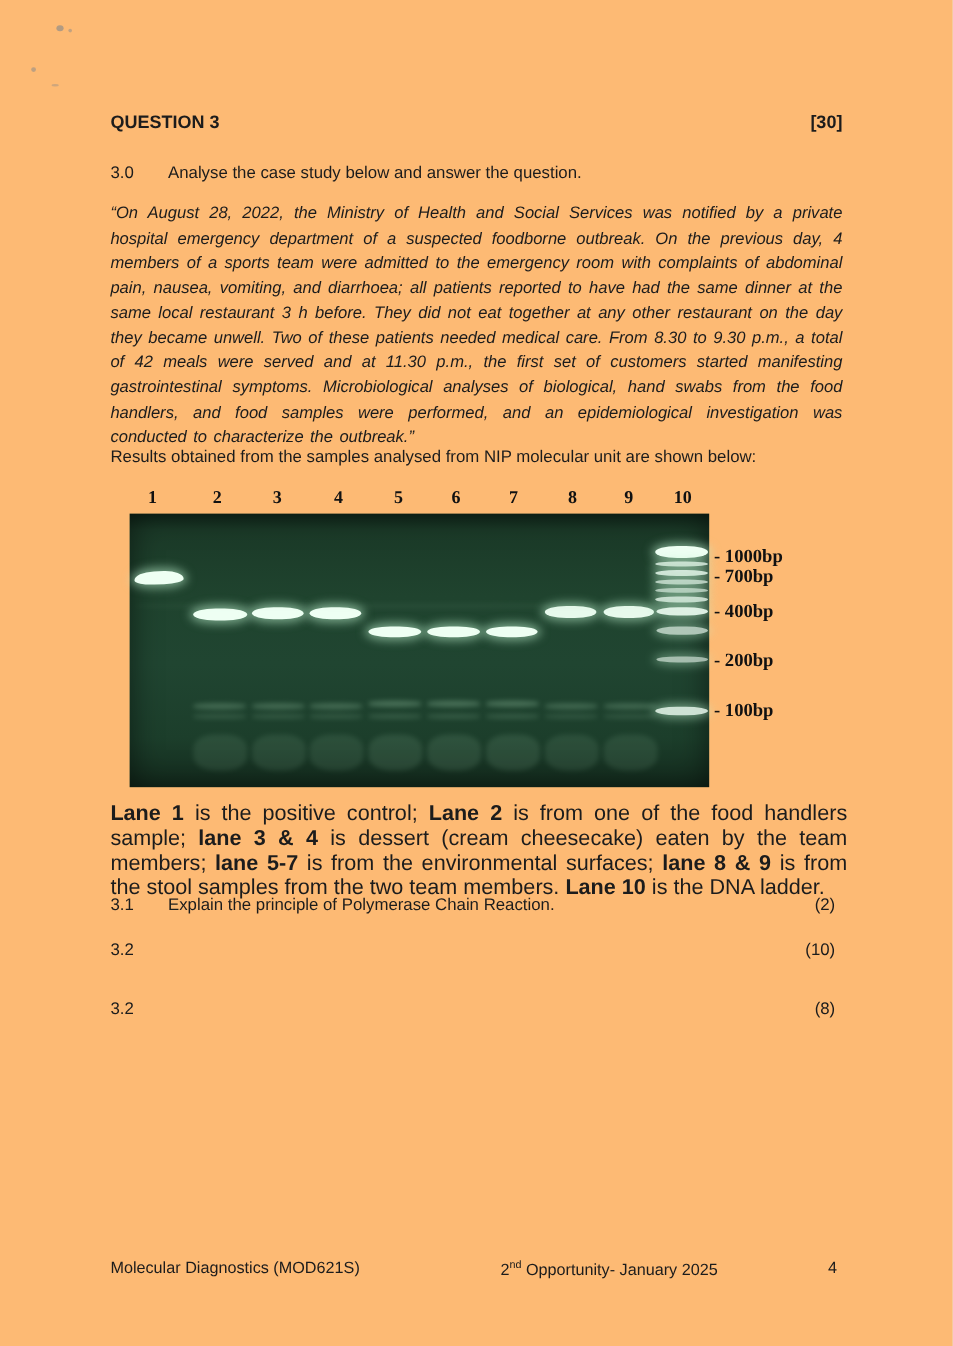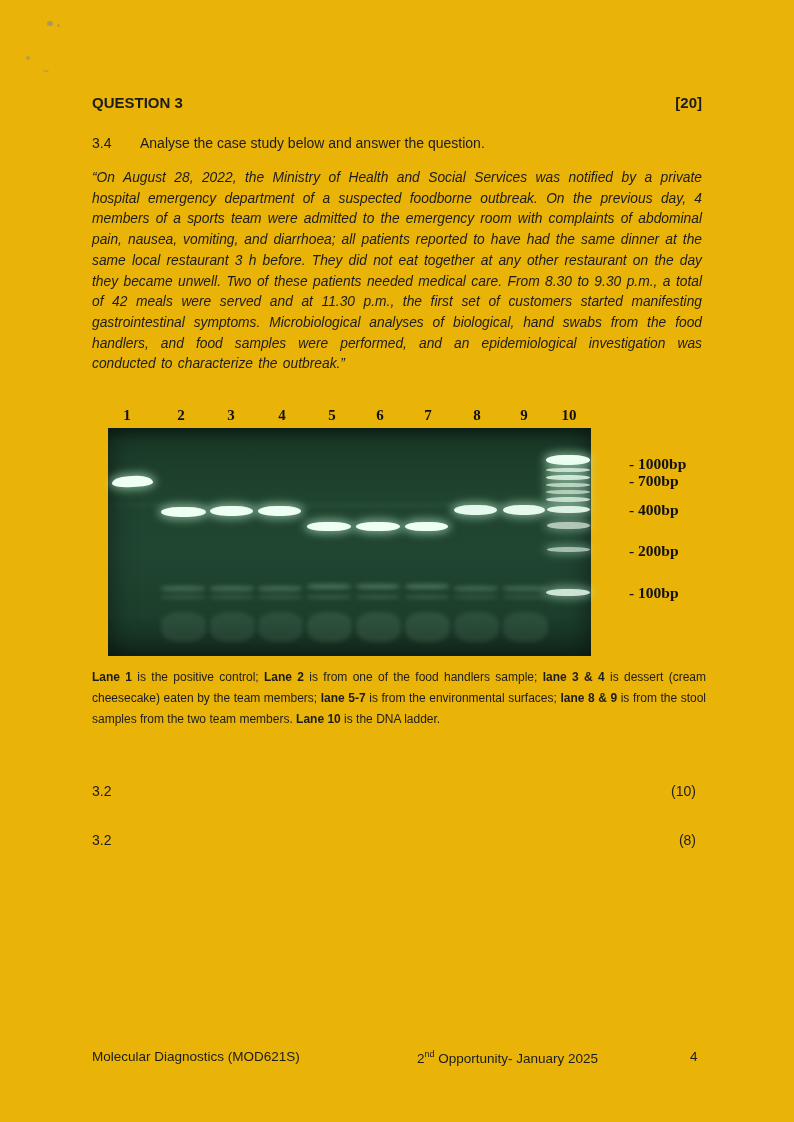--- a/index.html
+++ b/index.html
@@ -1,17 +1,17 @@
 <!DOCTYPE html>
 <html><head>
 <meta charset="utf-8">
 <style>
   html,body{margin:0;padding:0;background:#e8e8e8;}
   .page{
-    position:relative;width:794px;height:1122px;background:#eab308;
+    position:relative;width:794px;height:1122px;background:#fdba74;
     font-family:"Liberation Sans",sans-serif;color:#1c1c1c;overflow:hidden;
     margin:0 auto;
   }
   .header-row{
     position:absolute;left:92px;top:94px;width:610px;
     display:flex;justify-content:space-between;
     font-size:15px;font-weight:bold;
   }
   .intro-row{position:absolute;left:92px;top:135px;width:610px;font-size:14px;}
   .num-col{display:inline-block;width:48px;}
@@ -38,25 +38,25 @@
     position:absolute;background:#9ccaa8;border-radius:40%;
     filter:blur(2px);
   }
   .lane-label{
     position:absolute;top:407px;transform:translateX(-50%);
     font-family:"Liberation Serif",serif;font-weight:bold;font-size:15px;color:#111;
   }
   .bp-label{
     position:absolute;left:595px;
     font-family:"Liberation Serif",serif;font-weight:bold;font-size:15.5px;
-    color:#111;line-height:17px;white-space:nowrap;margin-left:34px;
+    color:#111;line-height:17px;white-space:nowrap;
   }
   .caption{
     position:absolute;left:92px;top:667px;width:614px;margin:0;
-    font-size:12px;line-height:20.8px;text-align:justify;
+    font-size:18px;line-height:20.8px;text-align:justify;
   }
   .question-row{
     position:absolute;left:92px;width:604px;display:flex;font-size:14px;line-height:20.5px;
   }
   .q-number{width:48px;flex:none;}
   .q-text{width:506px;flex:none;}
   .q-marks{flex:1;text-align:right;align-self:flex-end;}
   .footer{position:absolute;top:1049px;left:0;width:794px;font-size:13.5px;}
   .footer-left{position:absolute;left:92px;top:0;}
   .footer-center{position:absolute;left:417px;top:0;}
@@ -73,29 +73,30 @@
 
 <div class="page">
 
   <div class="speck s1"></div>
   <div class="speck s2"></div>
   <div class="speck s3"></div>
   <div class="speck s4"></div>
 
   <div class="header-row">
     <span>QUESTION 3</span>
-    <span>[20]</span>
+    <span>[30]</span>
   </div>
 
   <div class="intro-row">
-    <span class="num-col">3.4</span><span>Analyse the case study below and answer the question.</span>
+    <span class="num-col">3.0</span><span>Analyse the case study below and answer the question.</span>
   </div>
 
   <p class="case-paragraph">“On August 28, 2022, the Ministry of Health and Social Services was notified by a private hospital emergency department of a suspected foodborne outbreak. On the previous day, 4 members of a sports team were admitted to the emergency room with complaints of abdominal pain, nausea, vomiting, and diarrhoea; all patients reported to have had the same dinner at the same local restaurant 3 h before. They did not eat together at any other restaurant on the day they became unwell. Two of these patients needed medical care. From 8.30 to 9.30 p.m., a total of 42 meals were served and at 11.30 p.m., the first set of customers started manifesting gastrointestinal symptoms. Microbiological analyses of biological, hand swabs from the food handlers, and food samples were performed, and an epidemiological investigation was conducted to characterize the outbreak.”</p>
 
+  <p class="results-line">Results obtained from the samples analysed from NIP molecular unit are shown below:</p>
 
   <div id="gel-labels">
     <div class="gel-canvas" id="gel-canvas">
         <div class="band curved" style="left: 4px; top: 48px; width: 41px; height: 11px; opacity: 1;"></div>
         <div class="band" style="left: 53px; top: 79px; width: 45px; height: 10px; opacity: 1;"></div>
         <div class="band" style="left: 102px; top: 78px; width: 43px; height: 10px; opacity: 1;"></div>
         <div class="band" style="left: 150px; top: 78px; width: 43px; height: 10px; opacity: 1;"></div>
         <div class="band" style="left: 199px; top: 94px; width: 44px; height: 9px; opacity: 1;"></div>
         <div class="band" style="left: 248px; top: 94px; width: 44px; height: 9px; opacity: 1;"></div>
         <div class="band" style="left: 297px; top: 94px; width: 43px; height: 9px; opacity: 1;"></div>
@@ -149,20 +150,25 @@
       <span class="lane-label" style="left: 569px;">10</span>
       <span class="bp-label" style="top: 455px;">- 1000bp</span>
       <span class="bp-label" style="top: 472px;">- 700bp</span>
       <span class="bp-label" style="top: 501px;">- 400bp</span>
       <span class="bp-label" style="top: 542px;">- 200bp</span>
       <span class="bp-label" style="top: 584px;">- 100bp</span>
     </div>
 
   <p class="caption"><span style="font-weight: bold;">Lane 1</span><span> is the positive control; </span><span style="font-weight: bold;">Lane 2</span><span> is from one of the food handlers sample; </span><span style="font-weight: bold;">lane 3 &amp; 4</span><span> is dessert (cream cheesecake) eaten by the team members; </span><span style="font-weight: bold;">lane 5-7</span><span> is from the environmental surfaces; </span><span style="font-weight: bold;">lane 8 &amp; 9</span><span> is from the stool samples from the two team members. </span><span style="font-weight: bold;">Lane 10</span><span> is the DNA ladder.</span></p>
 
+  <div class="question-row" style="top:743px;">
+    <span class="q-number">3.1</span>
+    <span class="q-text">Explain the principle of Polymerase Chain Reaction.</span>
+    <span class="q-marks">(2)</span>
+  </div>
   <div class="question-row" style="top:781px;">
     <span class="q-number">3.2</span>
     <span class="q-marks">(10)</span>
   </div>
   <div class="question-row" style="top:830px;">
     <span class="q-number">3.2</span>
     <span class="q-marks">(8)</span>
   </div>
 
   <div class="footer">

